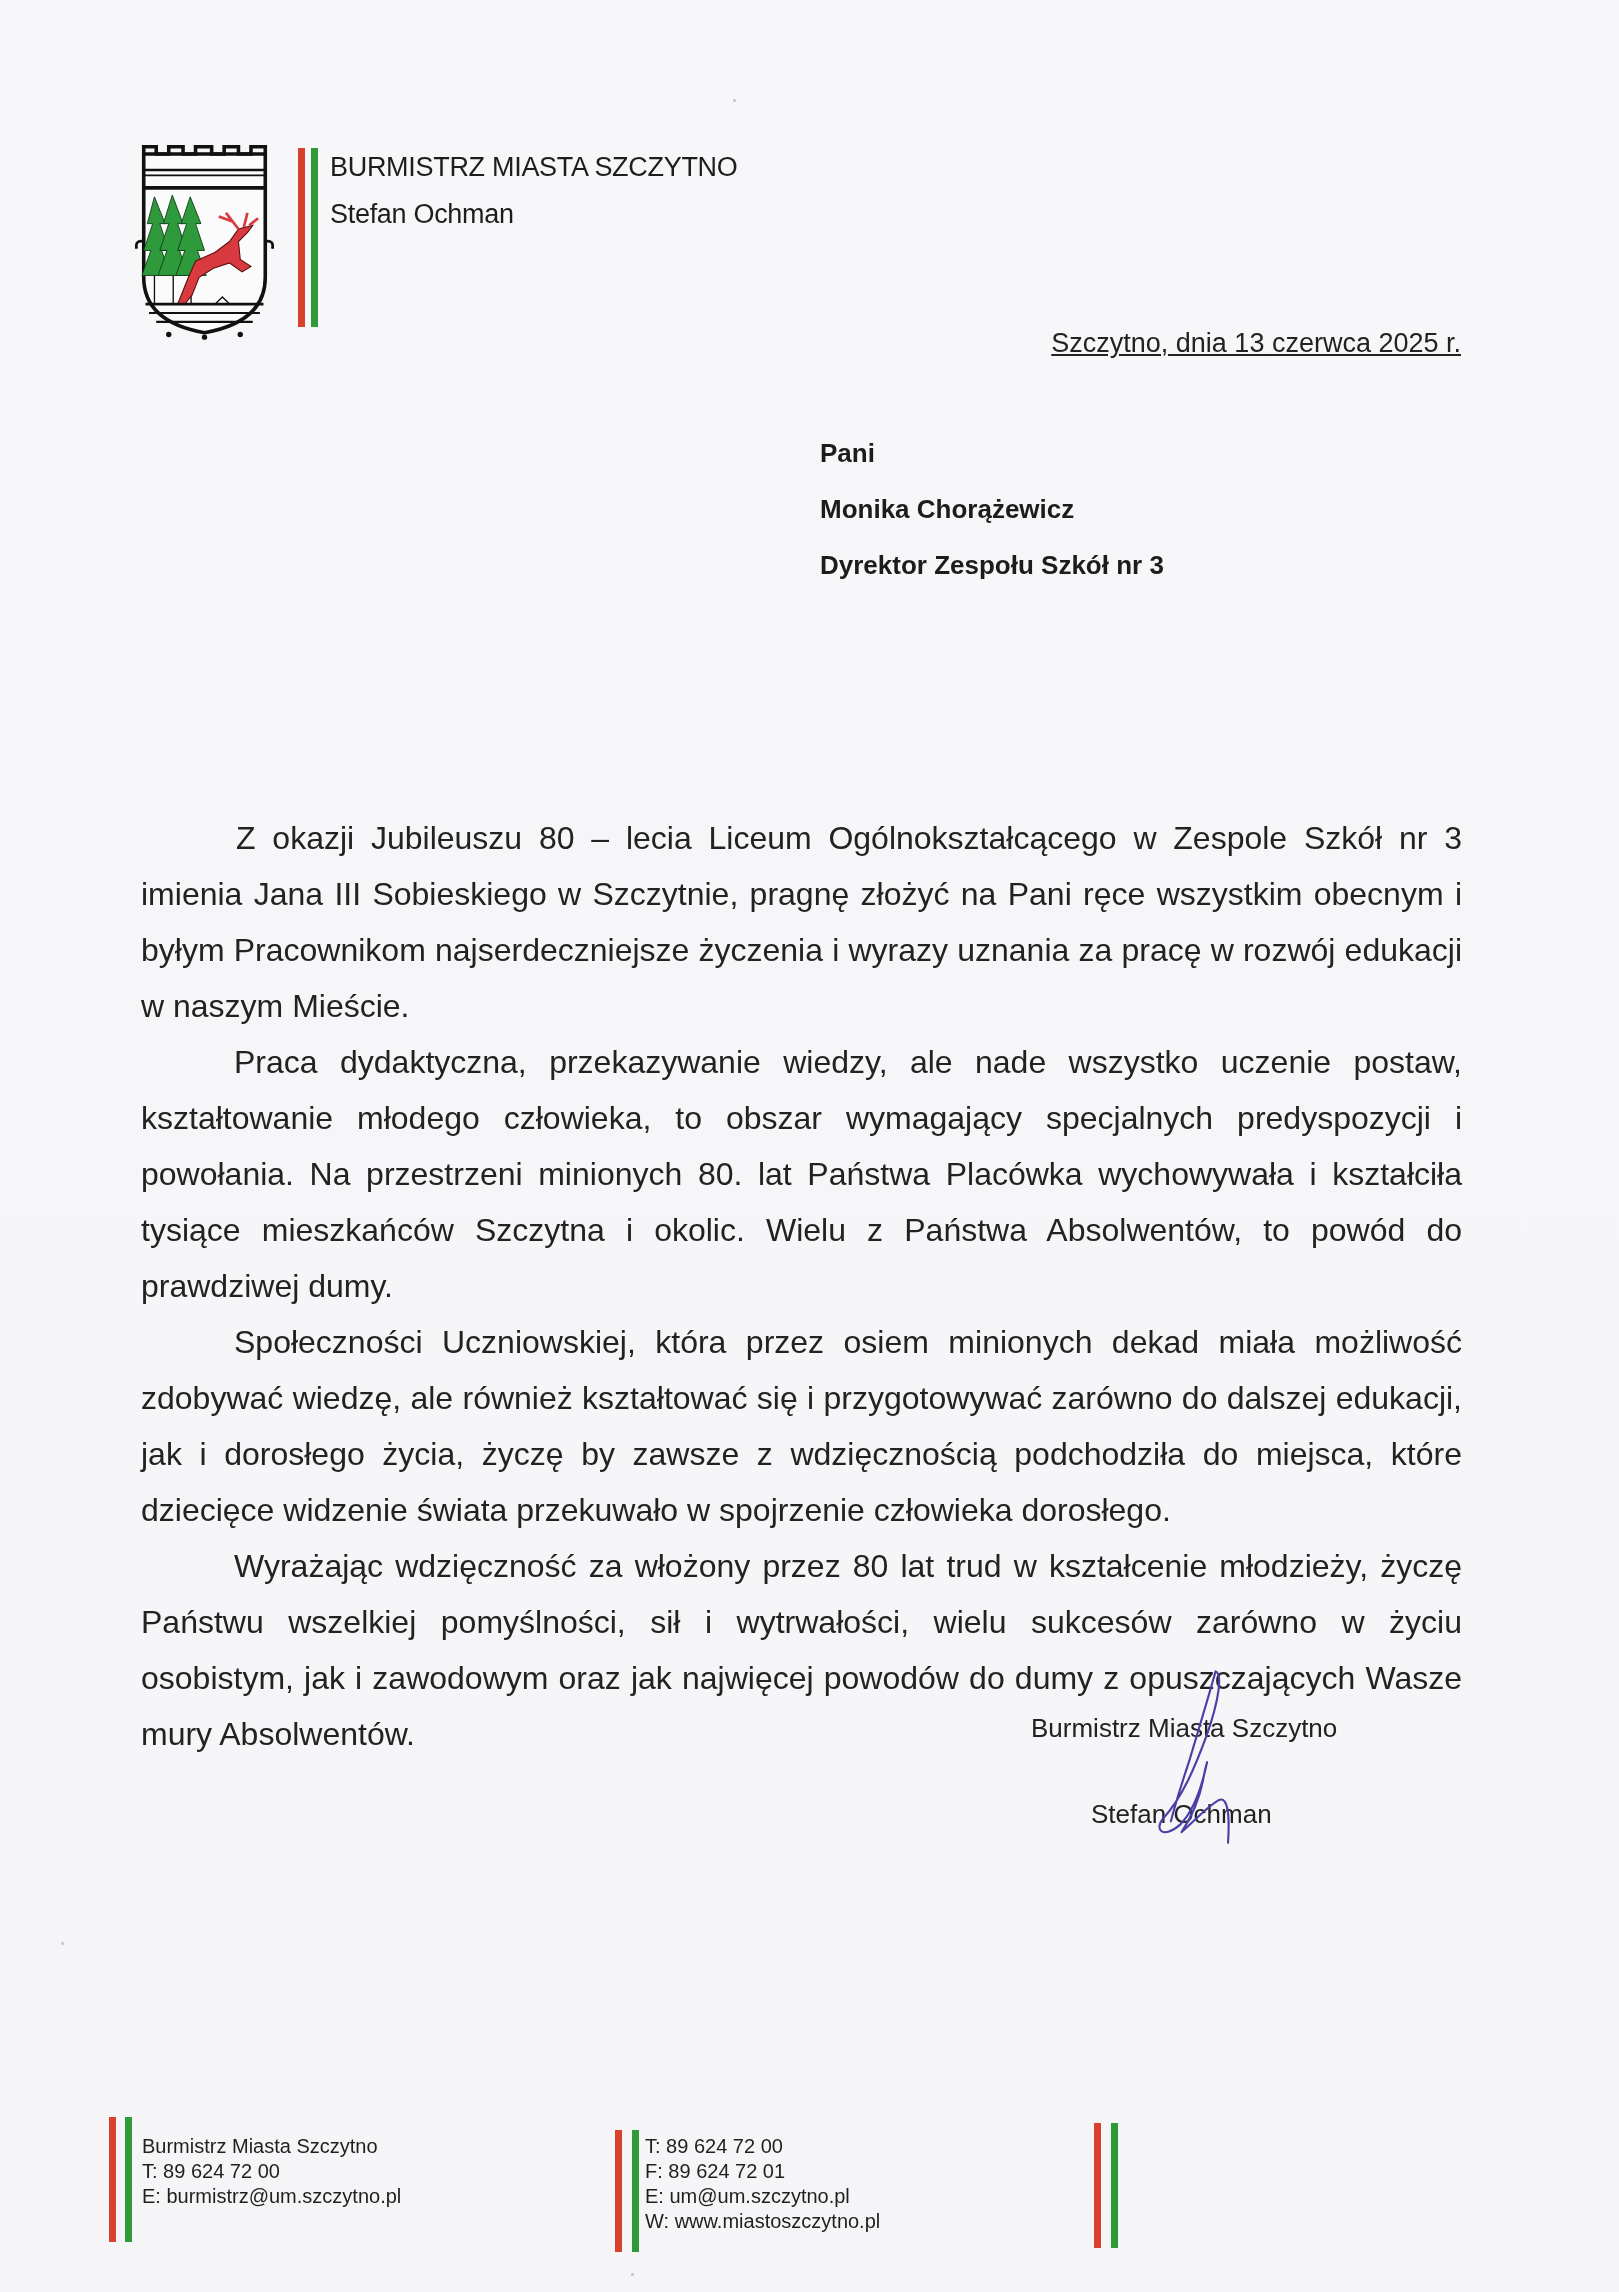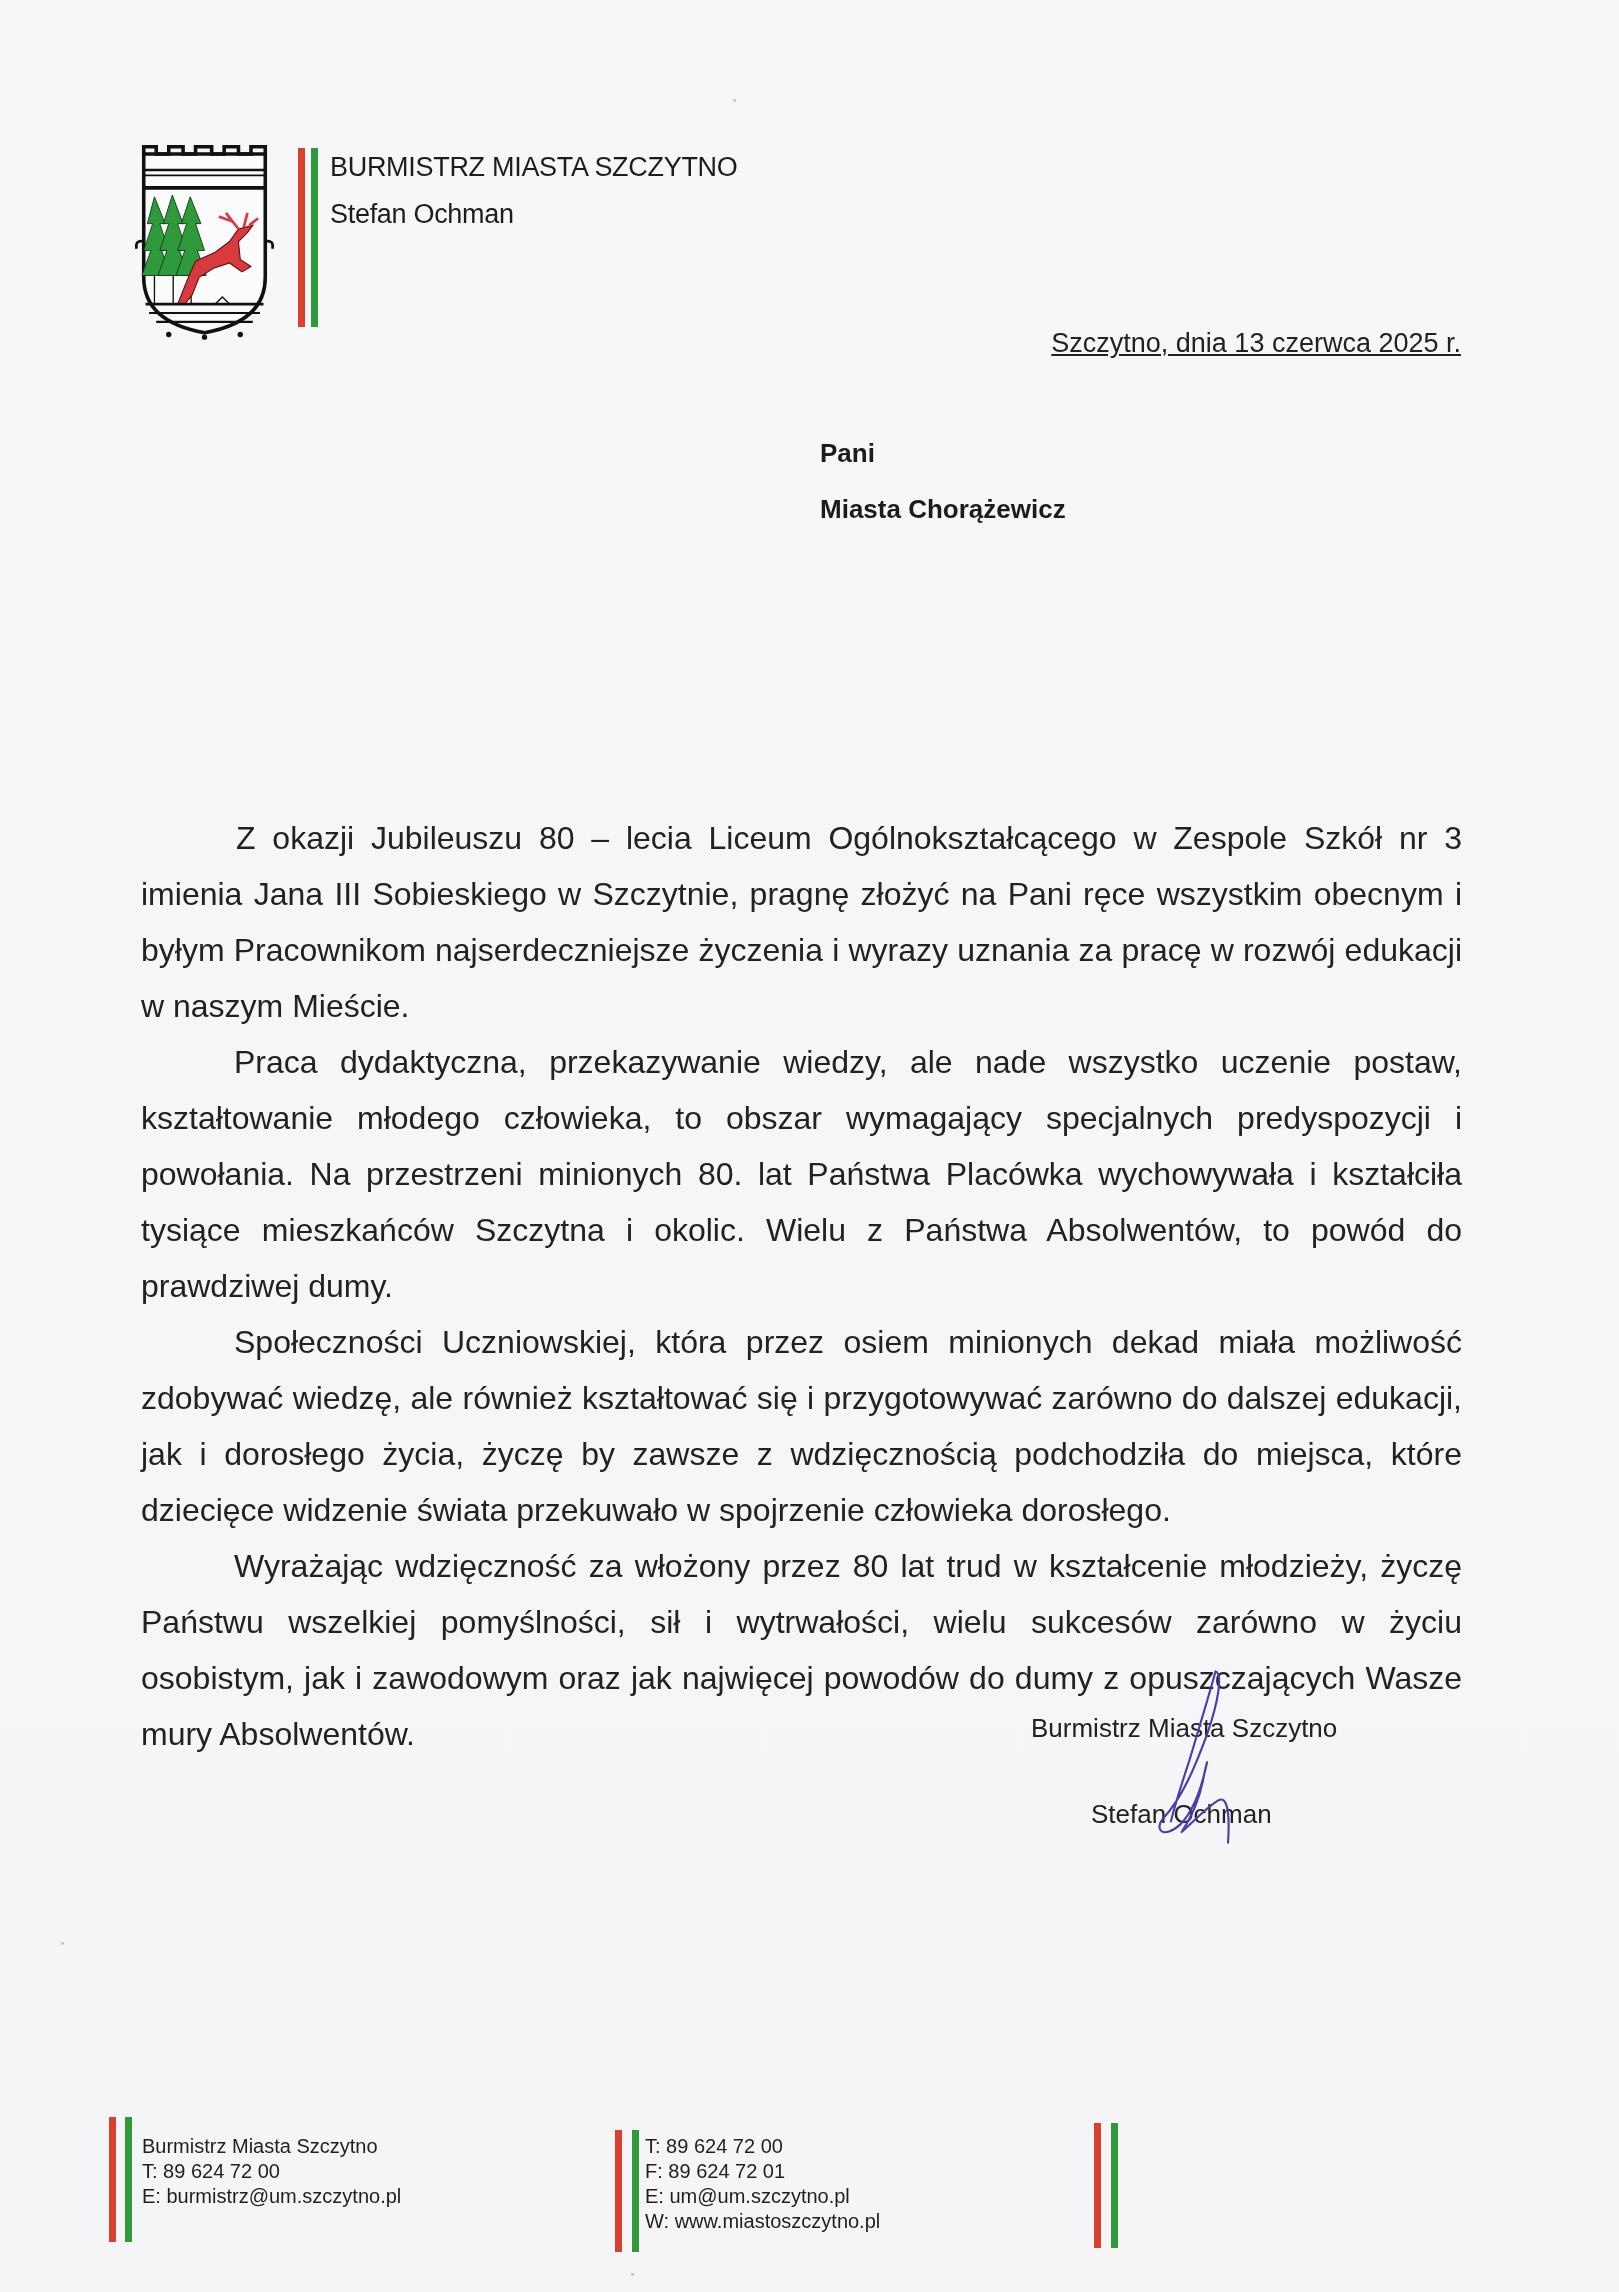--- a/index.html
+++ b/index.html
@@ -107,21 +107,22 @@
   <div class="bar red" style="left:298px; top:148px; height:179px;"></div>
   <div class="bar green" style="left:311px; top:148px; height:179px;"></div>
 
   <div class="header-title">BURMISTRZ MIASTA SZCZYTNO</div>
   <div class="header-sub">Stefan Ochman</div>
 
   <div class="date">Szczytno, dnia 13 czerwca 2025 r.</div>
 
   <div class="addressee">
     <div>Pani</div>
-    <div>Miasta Chorążewicz</div>
+    <div>Monika Chorążewicz</div>
+    <div>Dyrektor Zespołu Szkół nr 3</div>
   </div>
 
   <div class="body-text">
     <p class="first">Z okazji Jubileuszu 80 – lecia Liceum Ogólnokształcącego w Zespole Szkół nr 3 imienia Jana III Sobieskiego w Szczytnie, pragnę złożyć na Pani ręce wszystkim obecnym i byłym Pracownikom najserdeczniejsze życzenia i wyrazy uznania za pracę w rozwój edukacji w naszym Mieście.</p>
     <p>Praca dydaktyczna, przekazywanie wiedzy, ale nade wszystko uczenie postaw, kształtowanie młodego człowieka, to obszar wymagający specjalnych predyspozycji i powołania. Na przestrzeni minionych 80. lat Państwa Placówka wychowywała i kształciła tysiące mieszkańców Szczytna i okolic. Wielu z Państwa Absolwentów, to powód do prawdziwej dumy.</p>
     <p>Społeczności Uczniowskiej, która przez osiem minionych dekad miała możliwość zdobywać wiedzę, ale również kształtować się i przygotowywać zarówno do dalszej edukacji, jak i dorosłego życia, życzę by zawsze z wdzięcznością podchodziła do miejsca, które dziecięce widzenie świata przekuwało w spojrzenie człowieka dorosłego.</p>
     <p>Wyrażając wdzięczność za włożony przez 80 lat trud w kształcenie młodzieży, życzę Państwu wszelkiej pomyślności, sił i wytrwałości, wielu sukcesów zarówno w życiu osobistym, jak i zawodowym oraz jak najwięcej powodów do dumy z opuszczających Wasze mury Absolwentów.</p>
   </div>
 
   <div class="sig-title">Burmistrz Miasta Szczytno</div>

